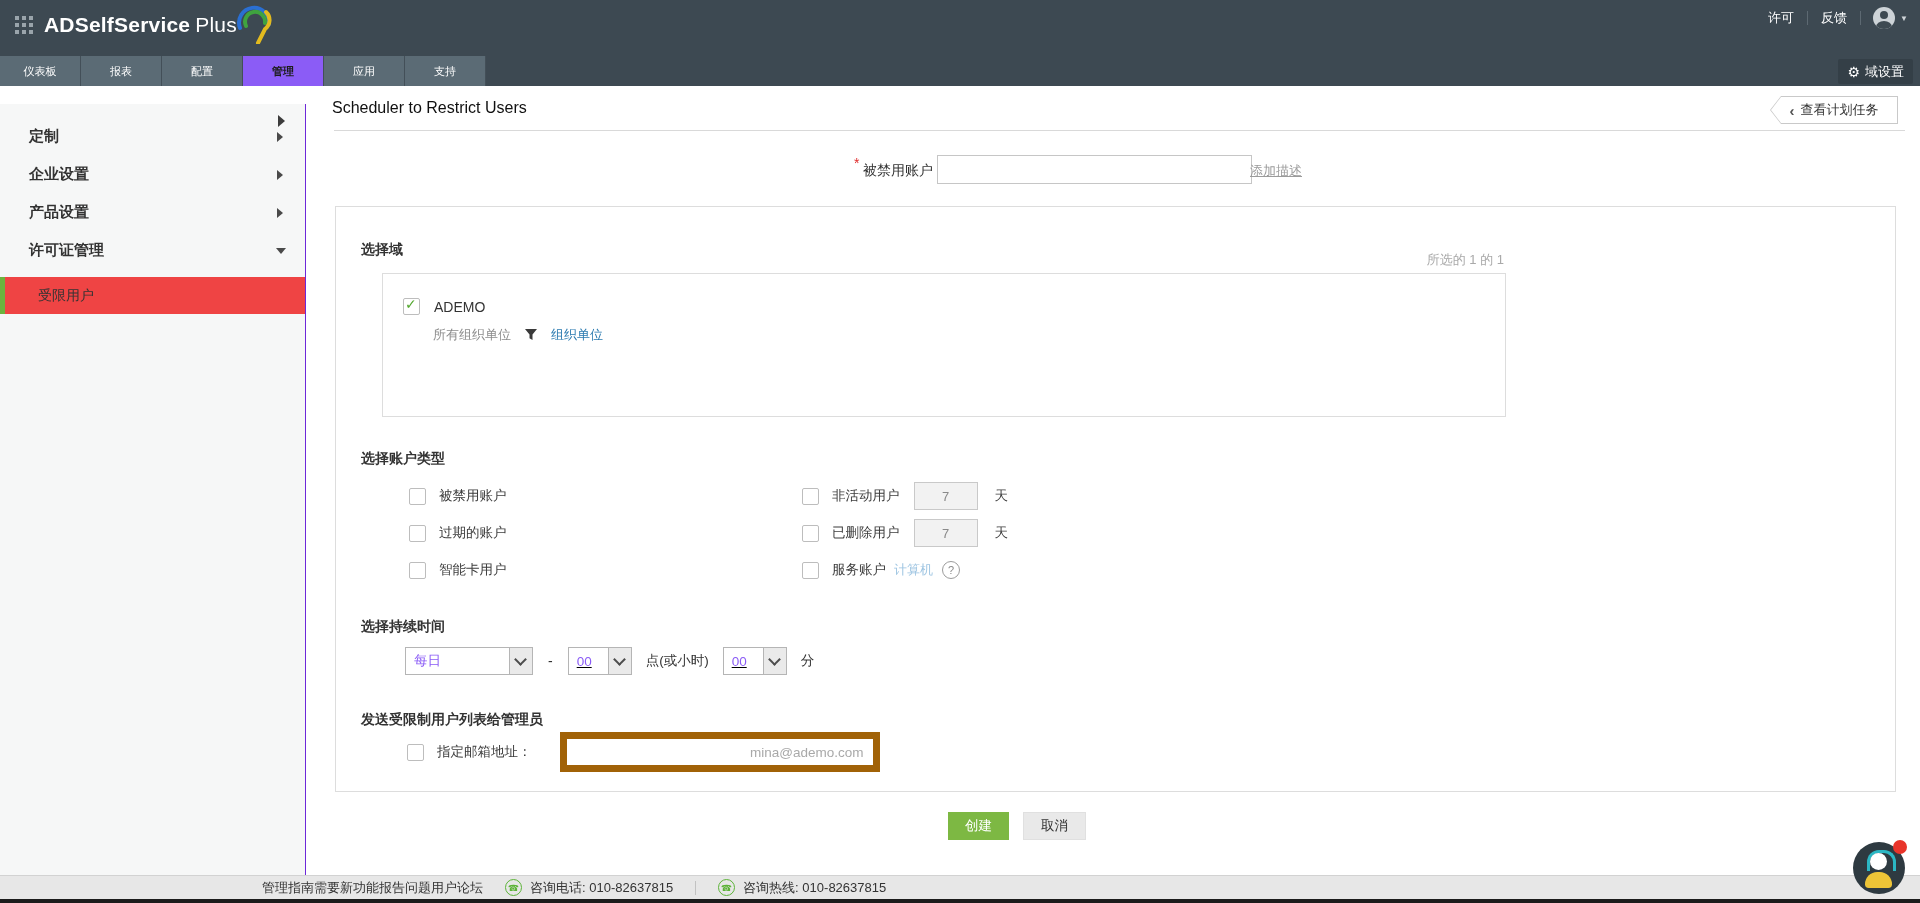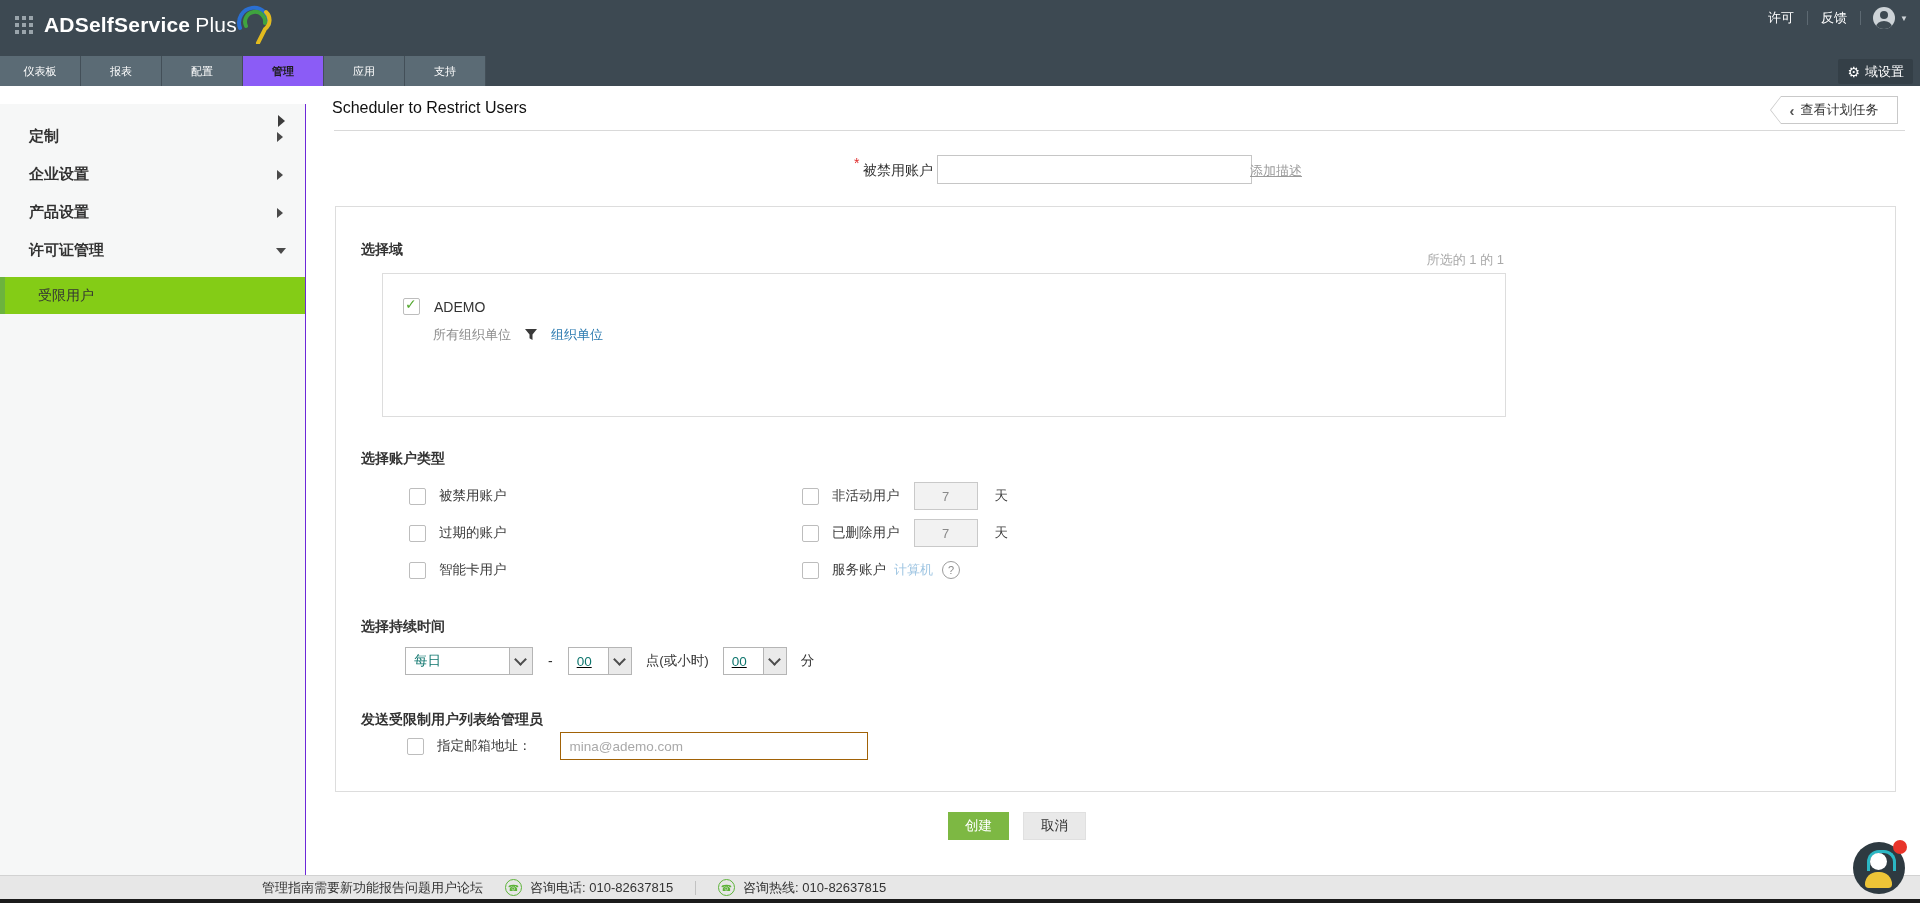--- a/index.html
+++ b/index.html
@@ -37,21 +37,21 @@
   .tab.active{background:#8b5cf6;color:#1d1d1d;font-weight:bold;}
   .domain-btn{position:absolute;top:59px;right:7px;height:25px;padding:0 9px;background:#343f47;color:#fff;font-size:13px;display:flex;align-items:center;gap:5px;cursor:pointer;border-radius:2px;}
   .gear{font-size:14px;line-height:1;}
 
   
   .sidebar{position:absolute;top:104px;left:0;width:305px;bottom:27px;background:#f6f7f7;border-right:1px solid #6d28d9;}
   .side-list{margin-top:13px;}
   .side-item{position:relative;height:38px;line-height:38px;padding-left:29px;font-size:15px;font-weight:bold;color:#333;cursor:pointer;}
   .arr-r{position:absolute;right:22px;top:15px;width:0;height:0;border-top:5px solid transparent;border-bottom:5px solid transparent;border-left:6px solid #4a4a4a;}
   .arr-d{position:absolute;right:19px;top:17px;width:0;height:0;border-left:5px solid transparent;border-right:5px solid transparent;border-top:6px solid #4a4a4a;}
-  .side-sub{margin-top:8px;height:37px;line-height:37px;background:#84cc16;border-left:5px solid #6cb33e;padding-left:33px;font-size:14px;color:#333;cursor:pointer;}
+  .side-sub{margin-top:8px;height:37px;line-height:37px;background:#ef4444;border-left:5px solid #6cb33e;padding-left:33px;font-size:14px;color:#333;cursor:pointer;}
   .collapse-toggle{position:absolute;left:278px;top:115px;width:0;height:0;border-top:6px solid transparent;border-bottom:6px solid transparent;border-left:7px solid #3c3c3c;cursor:pointer;}
 
   
   .main{position:absolute;left:306px;top:86px;right:0;bottom:27px;background:#fff;}
   .page-title{position:absolute;left:26px;top:13px;font-size:16px;font-weight:400;color:#101010;}
   .title-divider{position:absolute;left:28px;right:15px;top:44px;border-bottom:1px solid #d9d9d9;}
   .view-btn{position:absolute;right:22px;top:10px;width:128px;height:28px;cursor:pointer;}
   .view-btn .bg{position:absolute;left:0;top:0;right:0;bottom:0;background:#c9c9c9;clip-path:polygon(11px 0,100% 0,100% 100%,11px 100%,0 50%);}
   .view-btn .fg{position:absolute;left:1px;top:1px;right:1px;bottom:1px;background:#fff;clip-path:polygon(10px 0,100% 0,100% 100%,10px 100%,0 50%);display:flex;align-items:center;justify-content:center;gap:6px;font-size:13px;color:#333;}
   .back-chevron{font-weight:bold;color:#555;font-size:15px;}
@@ -78,31 +78,31 @@
 
   .acct-row{position:absolute;display:flex;align-items:center;height:26px;}
   .acct-row .lbl{font-size:13.5px;color:#3c3c3c;margin-left:13px;}
   .days-input{width:58px;height:24px;margin-left:14px;background:#f2f2f2;border:1px solid #c9c9c9;text-align:center;font-size:13px;color:#8a8a8a;outline:none;}
   .unit{font-size:13.5px;color:#3c3c3c;margin-left:17px;}
   .light-link{font-size:13px;color:#9ec5e2;margin-left:8px;cursor:pointer;}
   .help-circle{width:16px;height:16px;border:1px solid #9c9c9c;border-radius:50%;margin-left:9px;font-size:11px;color:#8a8a8a;display:flex;align-items:center;justify-content:center;cursor:pointer;}
 
   .dur-row{position:absolute;left:69px;top:440px;display:flex;align-items:center;}
   .selbox{height:26px;border:1px solid #b5b5b5;background:#fff;display:flex;align-items:center;cursor:pointer;}
-  .selbox .val{flex:1;font-size:13.5px;color:#0f766e;padding:0 8px;}
+  .selbox .val{flex:1;font-size:13.5px;color:#8b5cf6;padding:0 8px;}
   .sel-btn{width:22px;height:26px;background:#eaeaea;border-left:1px solid #b5b5b5;position:relative;flex:none;}
   .sel-btn::after{content:"";position:absolute;left:6px;top:7px;width:7px;height:7px;border-right:2px solid #4d4d4d;border-bottom:2px solid #4d4d4d;transform:rotate(45deg);}
   .w-freq{width:126px;}
   .w-time{width:62px;text-decoration:underline;}
   .dash{margin:0 15px;color:#333;font-size:14px;}
   .dur-lbl{margin:0 14px;font-size:13.5px;color:#333;}
 
   .email-row{position:absolute;left:71px;top:525px;display:flex;align-items:center;}
   .email-row .lbl{font-size:13.5px;color:#3c3c3c;margin-left:13px;}
-  .email-input{width:288px;height:26px;margin-left:28px;border:1px solid #a16207;outline:none;font-size:13.5px;padding:0 9px;color:#555;}
+  .email-input{width:288px;height:26px;margin-left:28px;border:7px solid #a16207;outline:none;font-size:13.5px;padding:0 9px;color:#555;text-align:right;}
   .email-input::placeholder{color:#a9a9a9;}
 
   .btn-row{position:absolute;left:642px;top:726px;display:flex;gap:14px;}
   .btn{height:28px;padding:0 17px;font-size:13.5px;display:flex;align-items:center;cursor:pointer;border:0;}
   .btn.green{background:#7db843;color:#fff;}
   .btn.gray{background:#e9e9e9;color:#333;border:1px solid #e0e0e0;}
 
   
   .footer{position:absolute;left:0;right:0;bottom:4px;height:23px;background:#e7e7e7;border-top:1px solid #d2d2d2;display:flex;align-items:center;font-size:13px;color:#333;}
   .footer-links{margin-left:262px;display:flex;}

